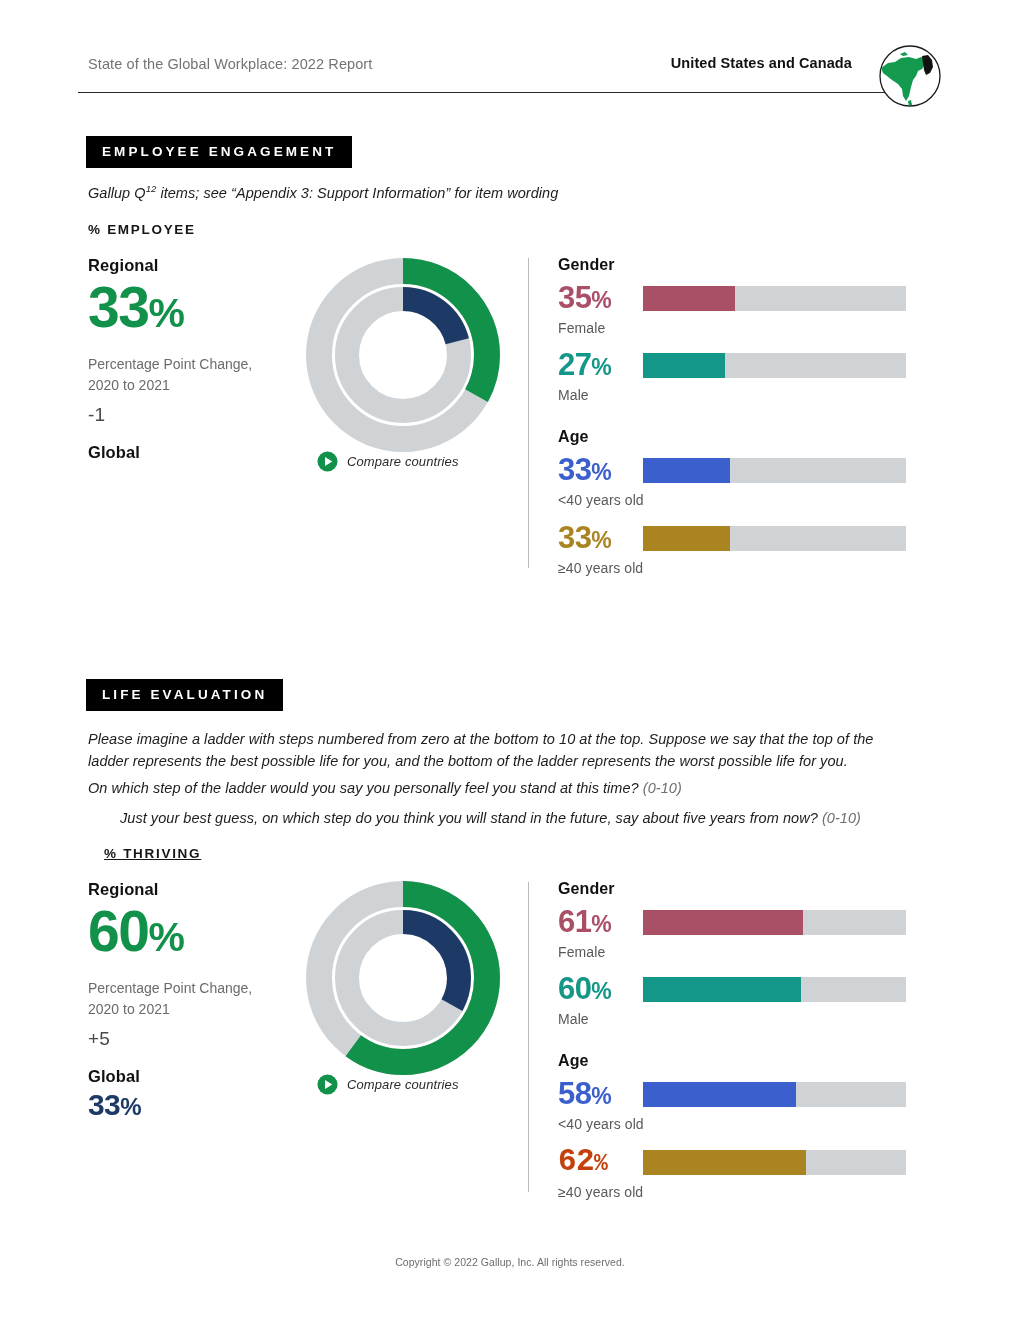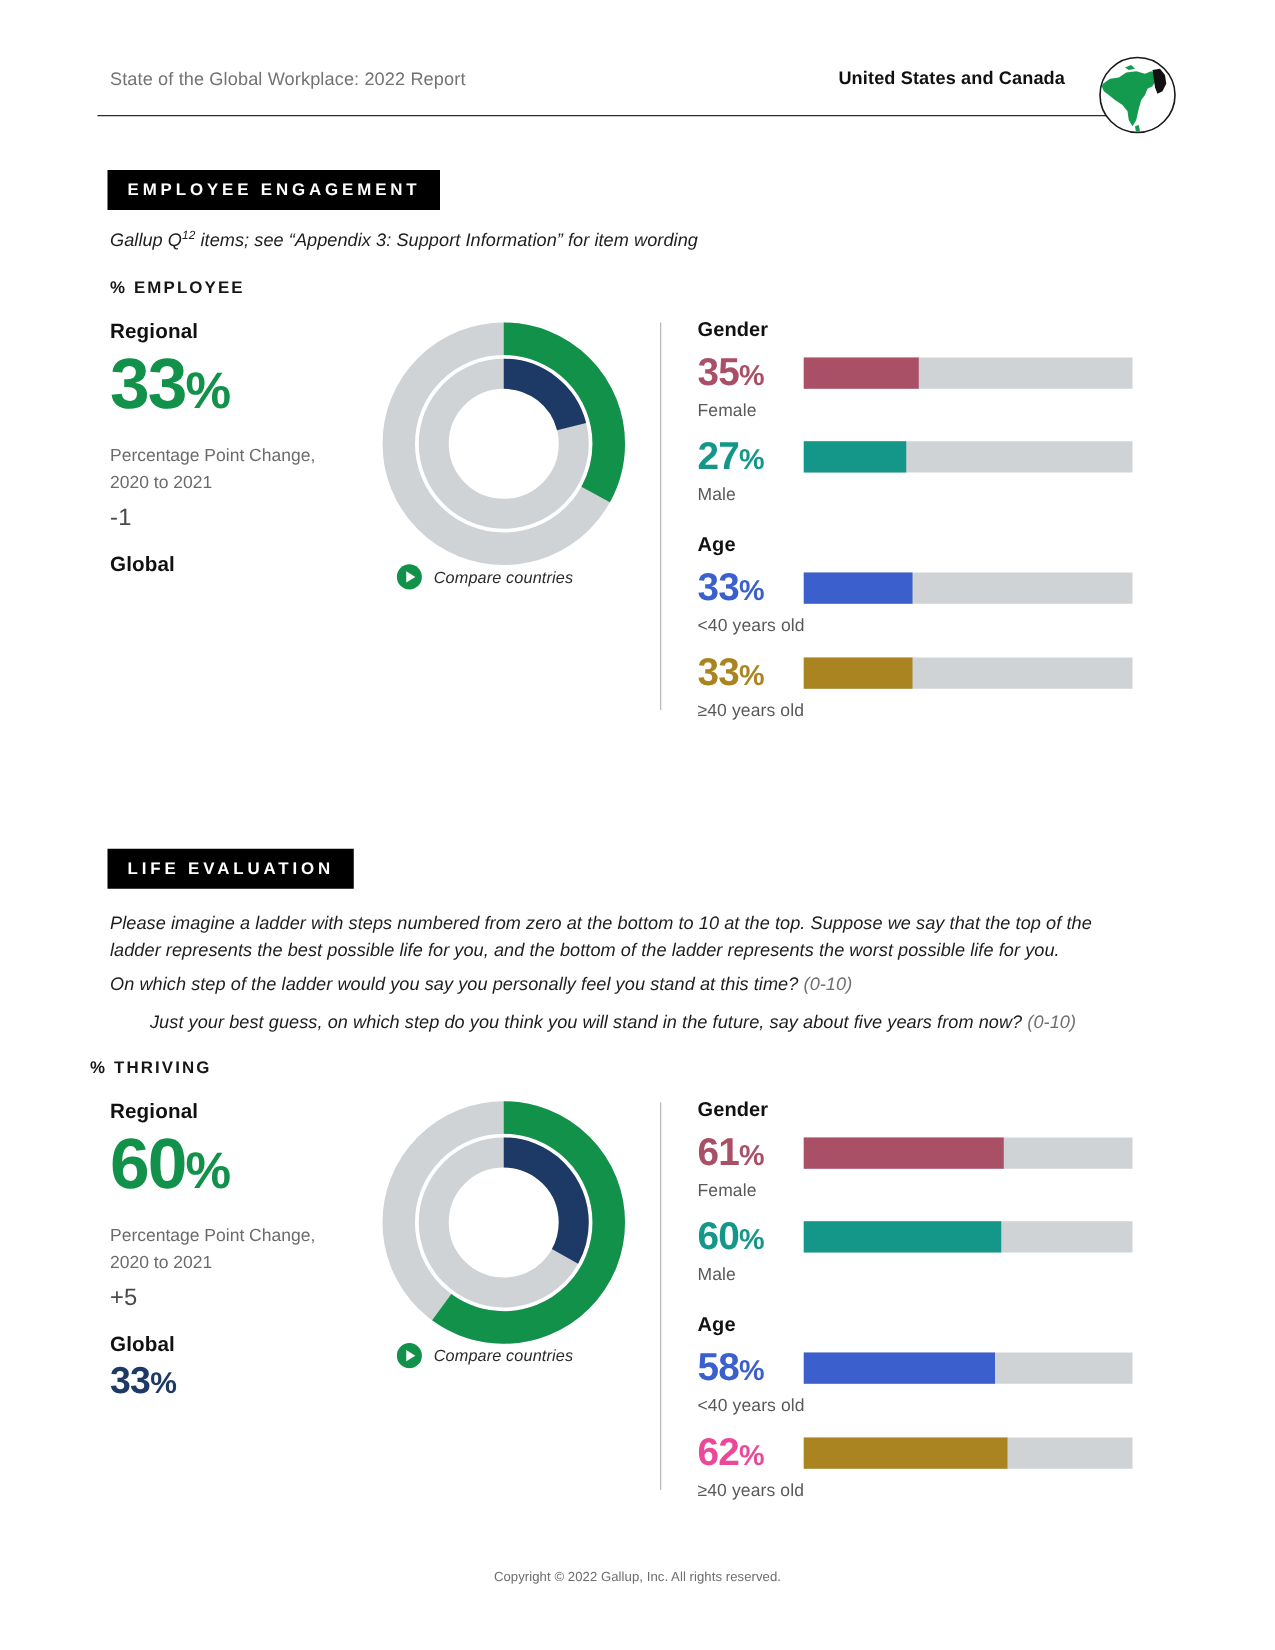--- a/index.html
+++ b/index.html
@@ -348,21 +348,21 @@
 <div class="sec-note" style="left:88px; top:777px; width:802px;">
   <span>On which step of the ladder would you say you personally feel you stand at this time?</span>
   <span class="dim">(0-10)</span>
 </div>
 
 <div class="sec-note" style="left:88px; top:807px; width:802px;margin-left:32px;">
   <span>Just your best guess, on which step do you think you will stand in the future, say about five years from now?</span>
   <span class="dim">(0-10)</span>
 </div>
 
-<div class="metric-label" style="left:72px; top:846px;">% THRIVING</div>
+<div class="metric-label" style="left:104px; top:846px;text-decoration:underline;">% THRIVING</div>
 
 <div class="stat-block" style="left:88px; top:880px;">
   <div class="stat-title">Regional</div>
   <div class="stat-big">
     <span>60</span><span class="pct">%</span>
   </div>
   <div class="stat-sub">
     <span>Percentage Point Change,</span><br>
     <span>2020 to 2021</span>
   </div>
@@ -422,21 +422,21 @@
     <div class="bar-val" style="color:#3B5FCC;">
       <span>58</span><span class="pct">%</span>
     </div>
     <div class="bar-cap">&lt;40 years old</div>
     <div class="bar-track">
       <div class="bar-fill" style="width: 58%; background: rgb(59, 95, 204);"></div>
     </div>
   </div>
 
   <div class="bar-row" style="top:266px;">
-    <div class="bar-val" style="color:#ec4899;">
+    <div class="bar-val" style="color:#c2410c;font-family:Liberation Mono, monospace;">
       <span>62</span><span class="pct">%</span>
     </div>
     <div class="bar-cap">≥40 years old</div>
     <div class="bar-track">
       <div class="bar-fill" style="width: 62%; background: rgb(169, 132, 33);"></div>
     </div>
   </div>
 </div>
 
 <div class="footer">

